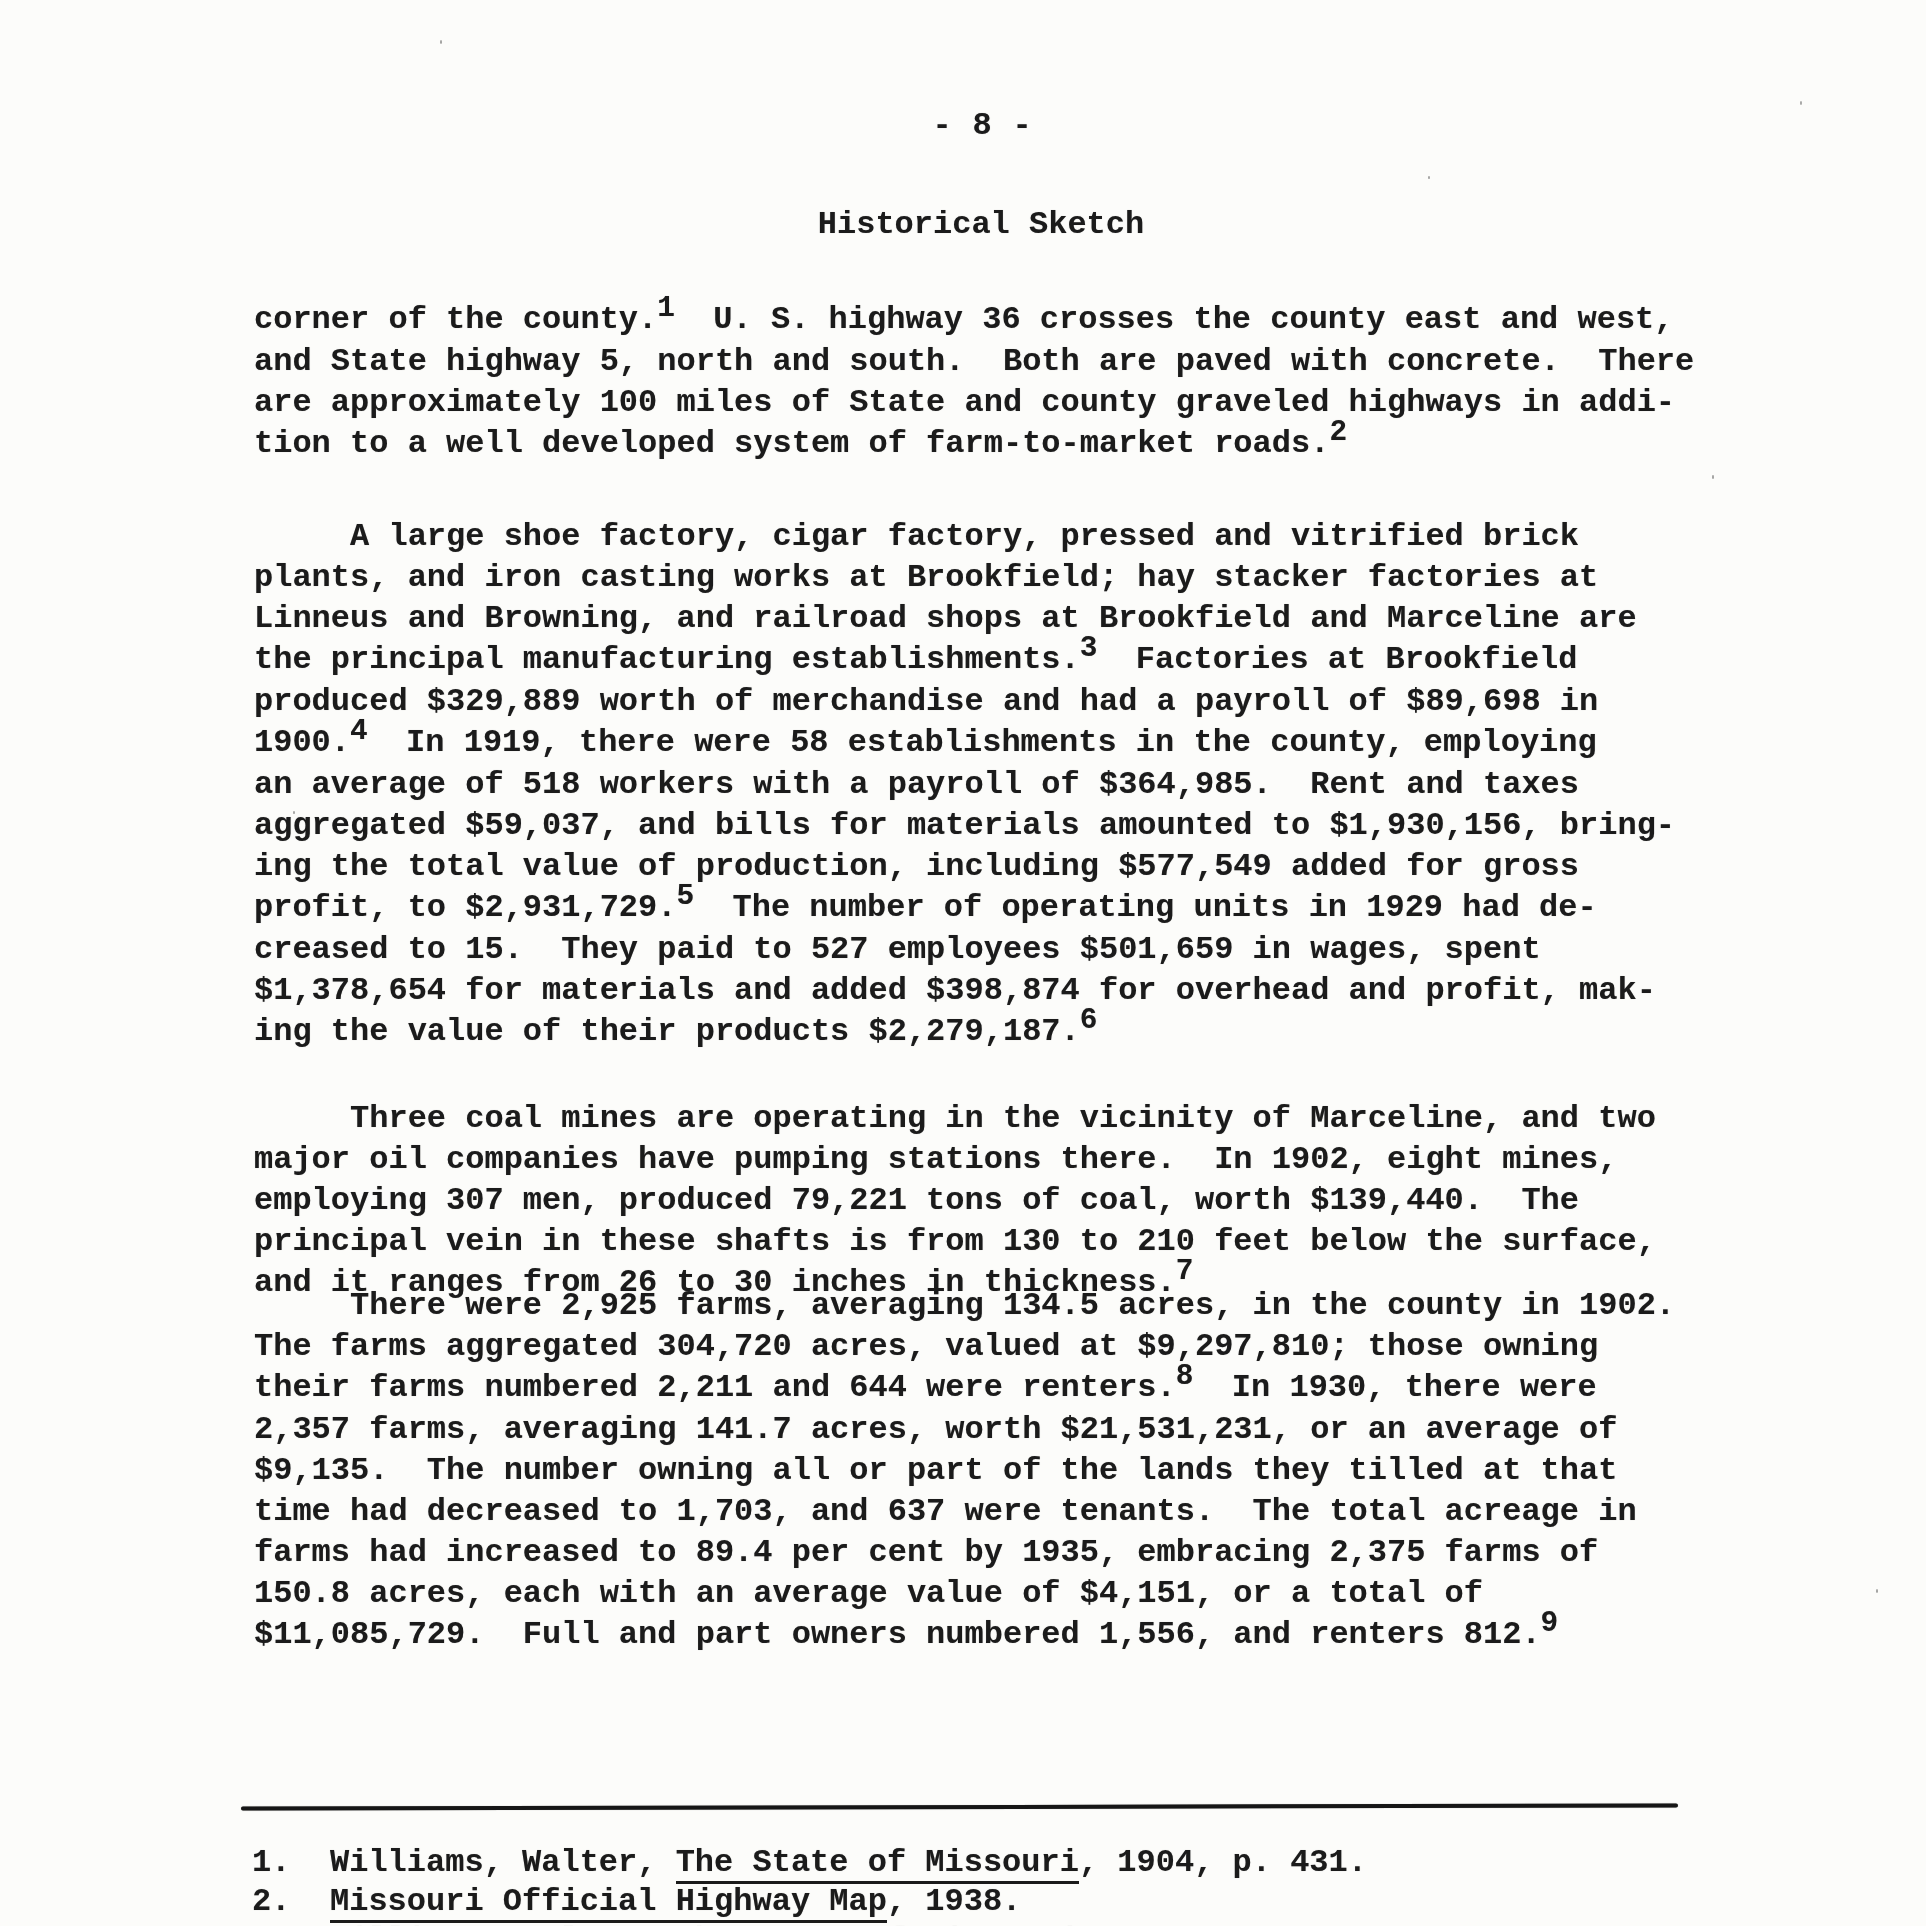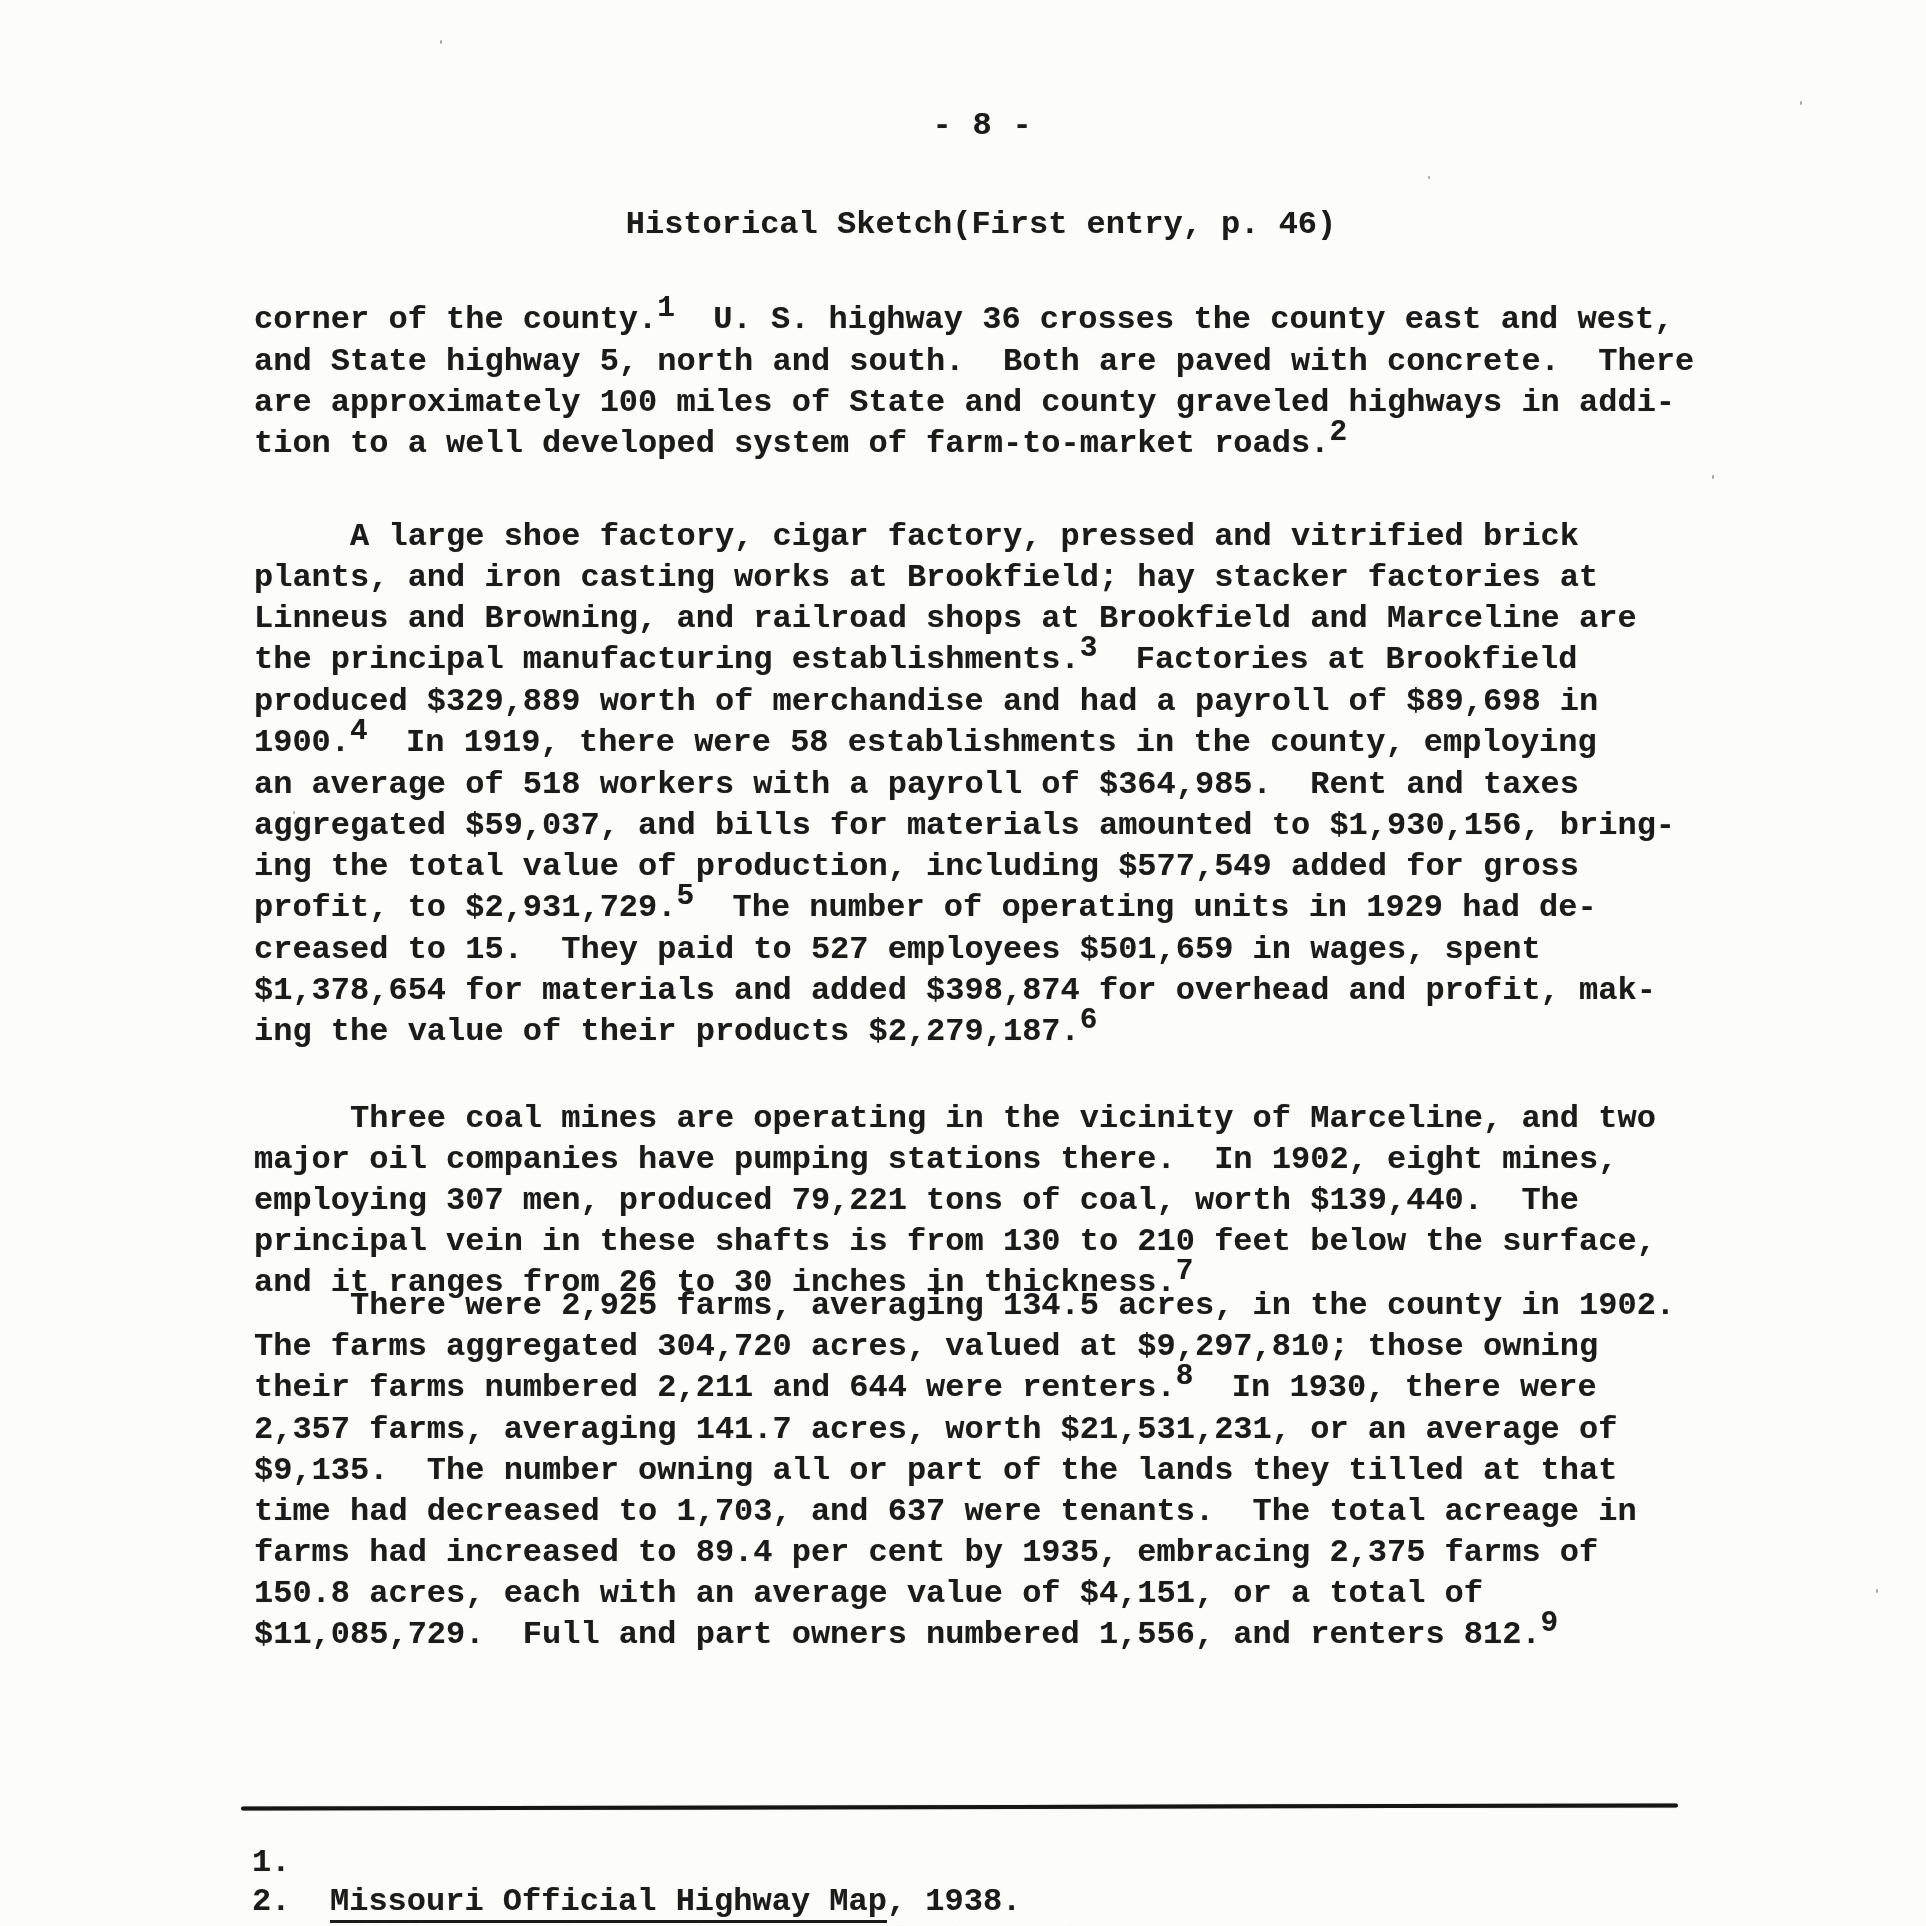--- a/index.html
+++ b/index.html
@@ -79,21 +79,20 @@
 </style>
 </head>
 <body>
 
 <div class="page">
 
   <div class="page-num">- 8 -</div>
 
   <div class="header-row">
     <span>Historical Sketch</span>
-    <span>(First entry, p. 46)</span>
   </div>
 
   <div class="para p1">corner of the county.<span class="sup">1</span>  U. S. highway 36 crosses the county east and west,
 and State highway 5, north and south.  Both are paved with concrete.  There
 are approximately 100 miles of State and county graveled highways in addi-
 tion to a well developed system of farm-to-market roads.<span class="sup">2</span></div>
   <div class="para p2 indent">A large shoe factory, cigar factory, pressed and vitrified brick
 plants, and iron casting works at Brookfield; hay stacker factories at
 Linneus and Browning, and railroad shops at Brookfield and Marceline are
 the principal manufacturing establishments.<span class="sup">3</span>  Factories at Brookfield
@@ -119,20 +118,21 @@
 time had decreased to 1,703, and 637 were tenants.  The total acreage in
 farms had increased to 89.4 per cent by 1935, embracing 2,375 farms of
 150.8 acres, each with an average value of $4,151, or a total of
 $11,085,729.  Full and part owners numbered 1,556, and renters 812.<span class="sup">9</span></div>
 
   <div class="divider"></div>
 
   <div class="footnotes">
     <div class="fn">
       <span class="fn-num">1.</span>
+      <span class="fn-text">Williams, Walter, <span class="u">The State of Missouri</span>, 1904, p. 431.</span>
     </div>
     <div class="fn">
       <span class="fn-num">2.</span>
       <span class="fn-text"><span class="u">Missouri Official Highway Map</span>, 1938.</span>
     </div>
     <div class="fn">
       <span class="fn-num">3.</span>
       <span class="fn-text">Williams, Walter, <span class="u">The State of Missouri</span>, 1904, p. 431.</span>
     </div>
 

